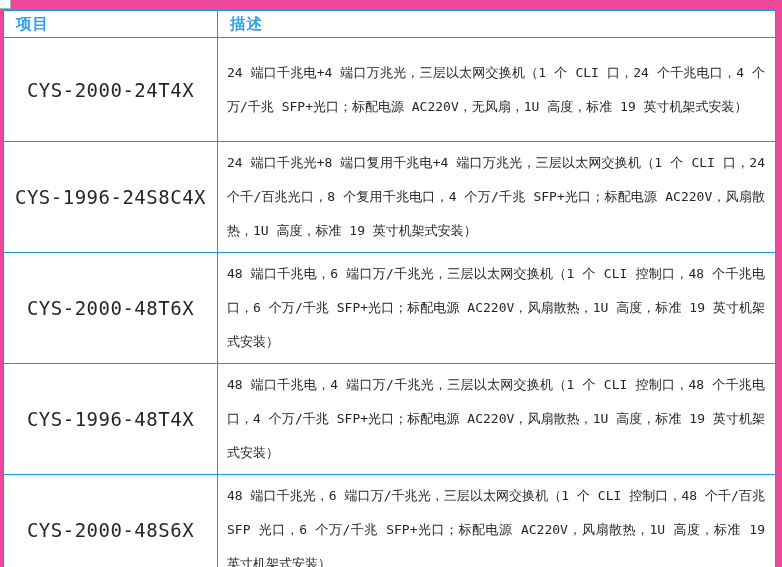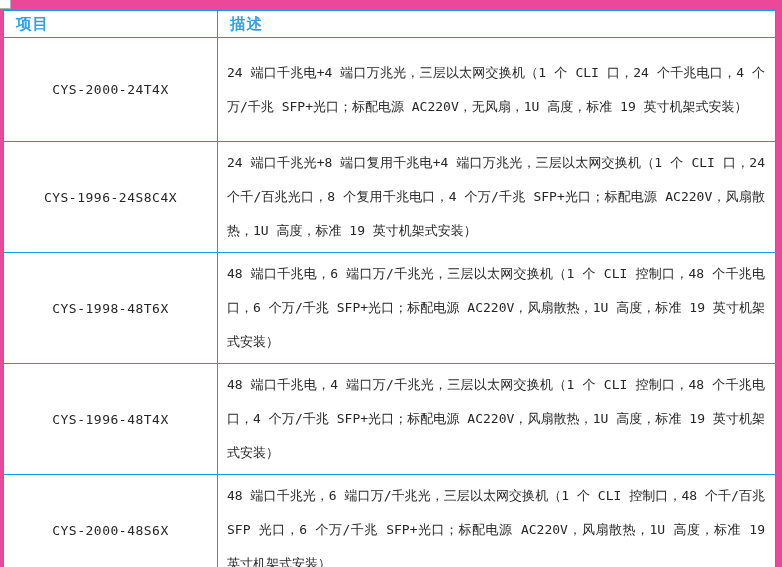--- a/index.html
+++ b/index.html
@@ -46,21 +46,21 @@
     vertical-align: middle;
     padding: 2px 4px 2px 12px;
     font-size: 15.5px;
     font-weight: bold;
     letter-spacing: 1px;
   }
   td.item-cell {
     height: 104px;
     text-align: center;
     vertical-align: middle;
-    font-size: 13px;
+    font-size: 19px;
     color: #262626;
     letter-spacing: 0.5px;
     padding: 2px 4px;
   }
   td.desc-cell {
     height: 104px;
     vertical-align: middle;
     padding: 4px 10px 4px 9px;
     font-size: 13px;
     line-height: 34px;
@@ -90,21 +90,21 @@
     <tbody>
       <tr>
         <td class="item-cell">CYS-2000-24T4X</td>
         <td class="desc-cell">24 端口千兆电+4 端口万兆光，三层以太网交换机（1 个 CLI 口，24 个千兆电口，4 个万/千兆 SFP+光口；标配电源 AC220V，无风扇，1U 高度，标准 19 英寸机架式安装）</td>
       </tr>
       <tr>
         <td class="item-cell">CYS-1996-24S8C4X</td>
         <td class="desc-cell">24 端口千兆光+8 端口复用千兆电+4 端口万兆光，三层以太网交换机（1 个 CLI 口，24 个千/百兆光口，8 个复用千兆电口，4 个万/千兆 SFP+光口；标配电源 AC220V，风扇散热，1U 高度，标准 19 英寸机架式安装）</td>
       </tr>
       <tr>
-        <td class="item-cell">CYS-1998-48T6X</td>
+        <td class="item-cell">CYS-2000-48T6X</td>
         <td class="desc-cell">48 端口千兆电，6 端口万/千兆光，三层以太网交换机（1 个 CLI 控制口，48 个千兆电口，6 个万/千兆 SFP+光口；标配电源 AC220V，风扇散热，1U 高度，标准 19 英寸机架式安装）</td>
       </tr>
       <tr>
         <td class="item-cell">CYS-1996-48T4X</td>
         <td class="desc-cell">48 端口千兆电，4 端口万/千兆光，三层以太网交换机（1 个 CLI 控制口，48 个千兆电口，4 个万/千兆 SFP+光口；标配电源 AC220V，风扇散热，1U 高度，标准 19 英寸机架式安装）</td>
       </tr>
       <tr>
         <td class="item-cell">CYS-2000-48S6X</td>
         <td class="desc-cell">48 端口千兆光，6 端口万/千兆光，三层以太网交换机（1 个 CLI 控制口，48 个千/百兆 SFP 光口，6 个万/千兆 SFP+光口；标配电源 AC220V，风扇散热，1U 高度，标准 19 英寸机架式安装）</td>
       </tr>

